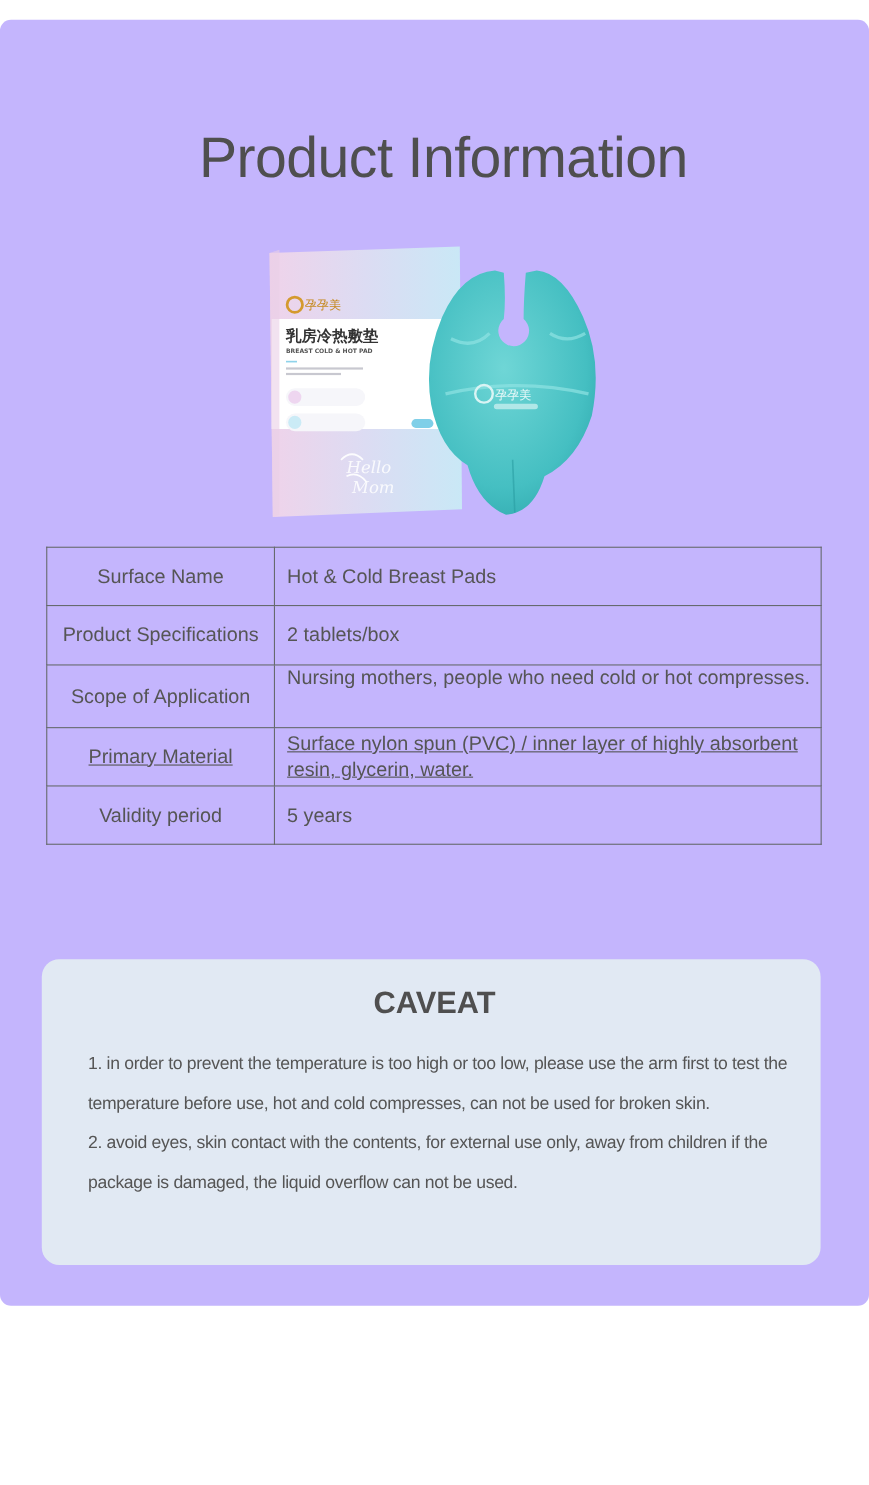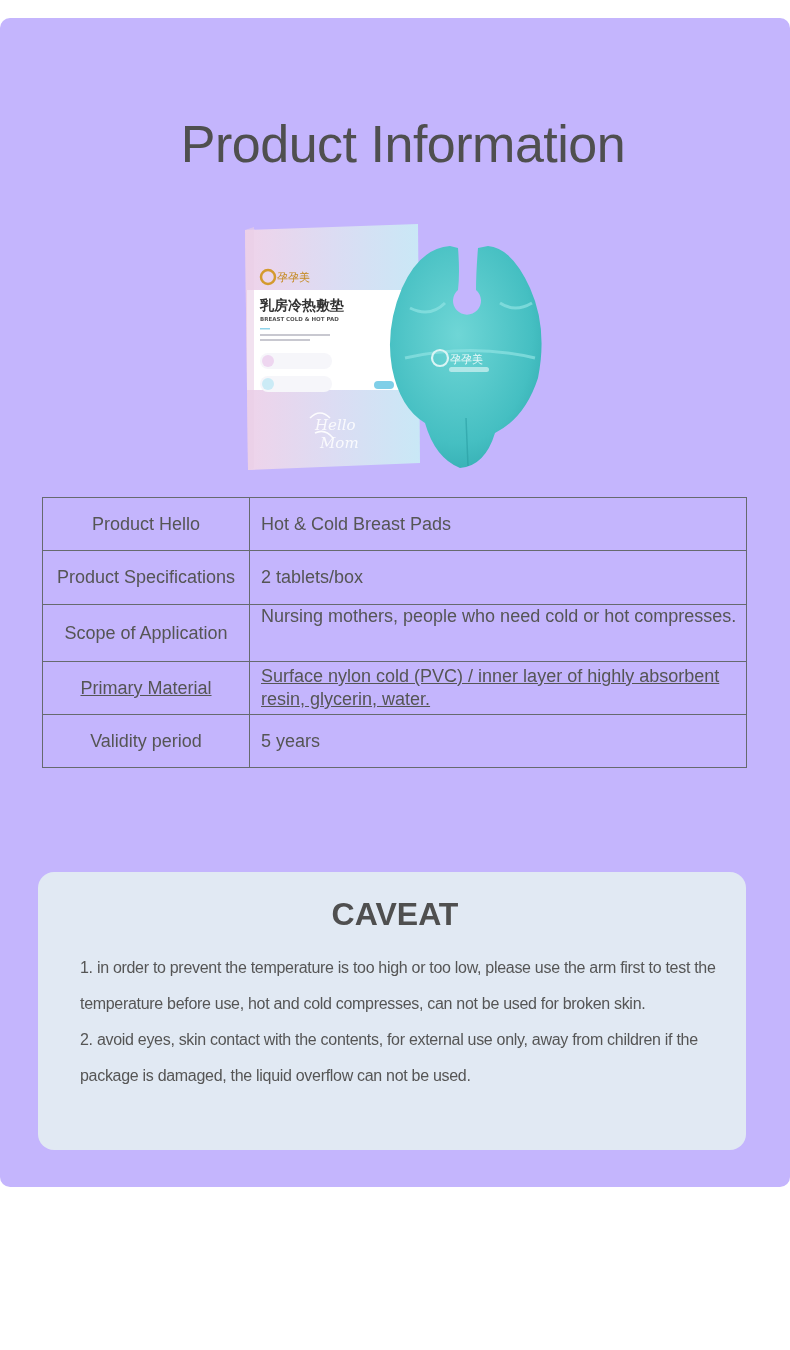--- a/index.html
+++ b/index.html
@@ -24,21 +24,21 @@
     table.info td { border: 1.3px solid #666a6e; padding: 0; vertical-align: middle; }
     table.info td.label { width: 207px; text-align: center; }
     table.info td.value { padding-left: 11px; padding-right: 8px; line-height: 23px; }
 
     .caveat {
       position: absolute; left: 38px; top: 872px; width: 708px; height: 278px;
       background: #e1e9f3; border-radius: 16px;
     }
     .caveat-title {
       position: absolute; left: 0; top: 24px; width: 714px; text-align: center;
-      font-size: 32px; color: #4f4f4f;
+      font-size: 28px; color: #4f4f4f;
     }
     .caveat-text {
       position: absolute; left: 42px; top: 78px; width: 640px;
       font-size: 16px; line-height: 36px; color: #555555; letter-spacing: -0.3px;
     }
   </style>
 </head>
 <body>
 
 <div class="card">
@@ -85,34 +85,34 @@
       <path d="M226,200 L228,248" stroke="#2a9ea3" stroke-width="1.5" opacity="0.6"></path>
       <circle cx="200" cy="140" r="8" fill="none" stroke="#d9f4f4" stroke-width="2.2"></circle>
       <text x="210" y="145" font-size="11" fill="#e6f8f8" font-family="DejaVu Sans, sans-serif">孕孕美</text>
       <rect x="209" y="149" width="40" height="5" rx="2.5" fill="#c6eeee" opacity="0.8"></rect>
     </g>
   </svg>
 
   <table class="info" style="top:479px;">
     <tbody>
       <tr style="height:53px;">
-        <td class="label">Product Hello</td>
+        <td class="label">Surface Name</td>
         <td class="value">Hot &amp; Cold Breast Pads</td>
       </tr>
       <tr style="height:54px;">
         <td class="label">Product Specifications</td>
         <td class="value">2 tablets/box</td>
       </tr>
       <tr style="height:57px;">
         <td class="label">Scope of Application</td>
         <td class="value" style="vertical-align:top;padding-top:0;">Nursing mothers, people who need cold or hot compresses.</td>
       </tr>
       <tr style="height:53px;text-decoration:underline;">
         <td class="label">Primary Material</td>
-        <td class="value">Surface nylon cold (PVC) / inner layer of highly absorbent resin, glycerin, water.</td>
+        <td class="value">Surface nylon spun (PVC) / inner layer of highly absorbent resin, glycerin, water.</td>
       </tr>
       <tr style="height:53px;">
         <td class="label">Validity period</td>
         <td class="value">5 years</td>
       </tr>
     </tbody>
   </table>
 
   <div class="caveat" style="top:854px;">
     <h2 class="caveat-title">CAVEAT</h2>

